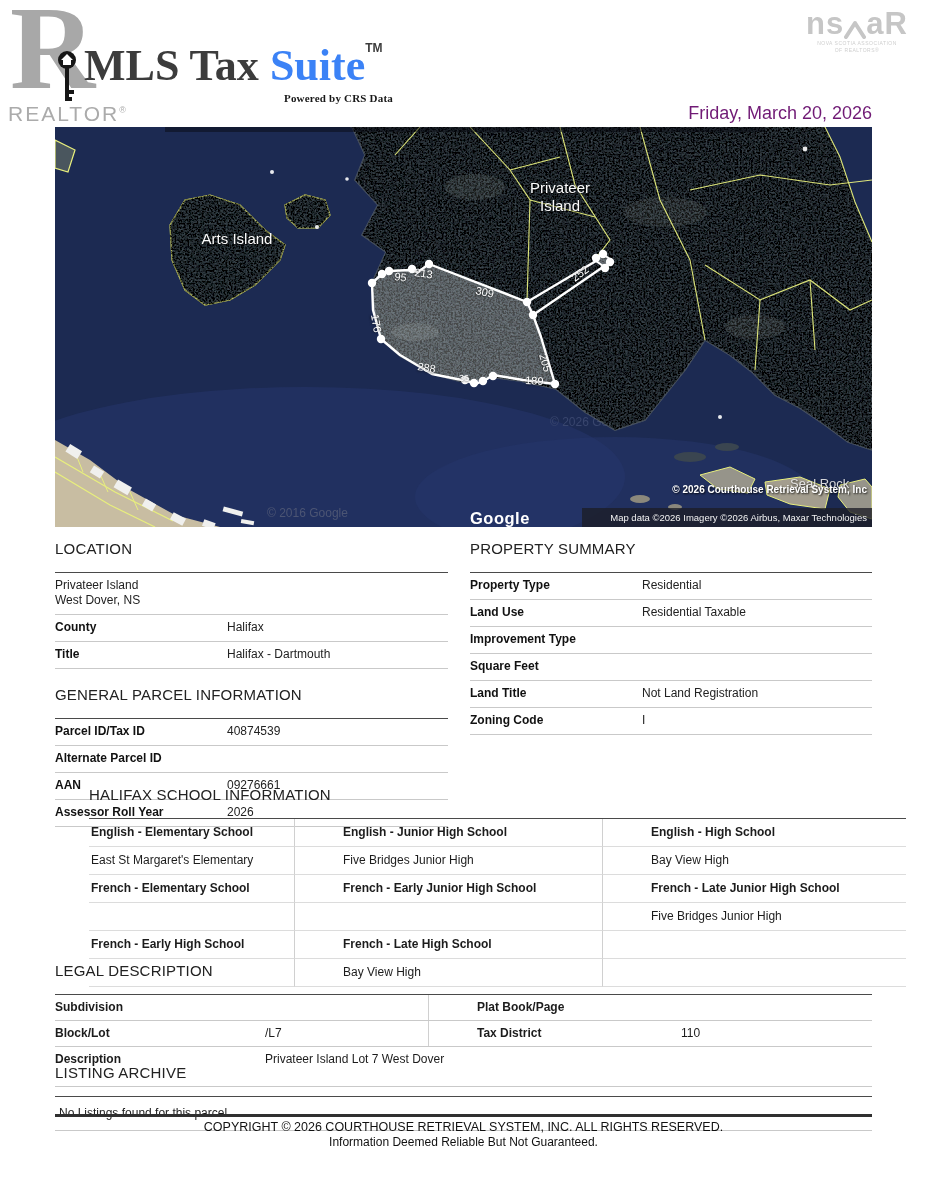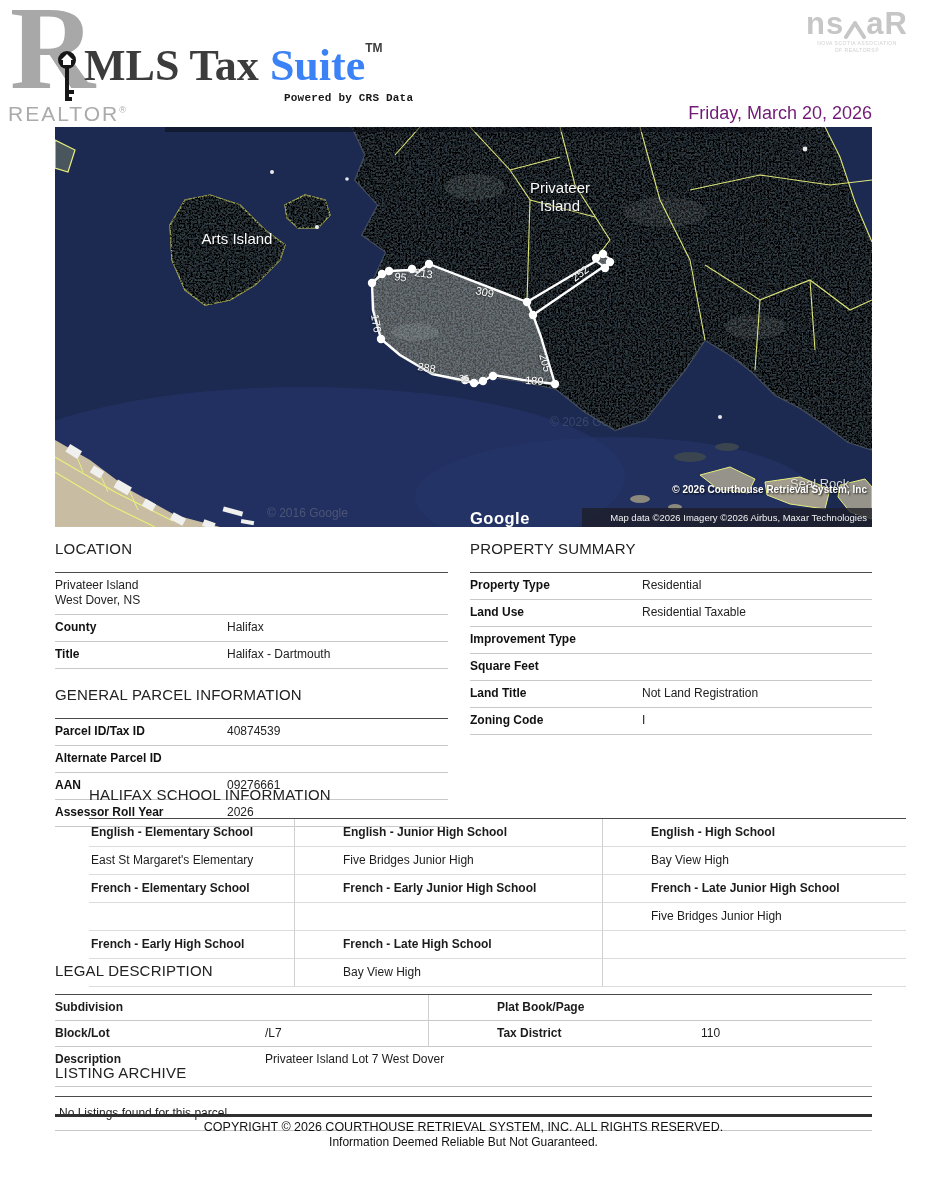--- a/index.html
+++ b/index.html
@@ -10,21 +10,21 @@
   .nar-r{position:absolute;left:2px;top:-14px;font-family:"Liberation Serif",serif;
          font-weight:bold;font-size:118px;color:#a8a8a8;line-height:1;}
   .nar-key{position:absolute;left:48px;top:46px;}
   .nar-word{position:absolute;left:0px;top:98px;font-size:21px;color:#ababab;
             letter-spacing:2px;white-space:nowrap;}
   .nar-word sup{font-size:9px;}
   .mls-logo{position:absolute;left:84px;top:40px;font-family:"Liberation Serif",serif;
             font-weight:bold;font-size:44px;white-space:nowrap;}
   .mls-dark{color:#3c3c3c;} .mls-gold{color:#3b82f6;}
   .mls-tm{font-size:12px;vertical-align:28px;color:#3c3c3c;font-family:"Liberation Sans",sans-serif;}
-  .mls-tagline{position:absolute;left:200px;top:52px;font-family:Liberation Mono, monospace;
+  .mls-tagline{position:absolute;left:200px;top:52px;font-family:Liberation Serif, serif;
                font-size:11px;font-weight:bold;color:#181818;letter-spacing:.2px;}
   .nsar{position:absolute;right:10px;top:8px;width:120px;text-align:center;color:#c6c6c6;}
   .nsar-main{display:flex;align-items:flex-end;justify-content:center;font-size:31px;
              font-weight:bold;line-height:1;letter-spacing:1px;}
   .nsar-caption{font-size:5px;color:#cfcfcf;letter-spacing:.5px;margin-top:1px;line-height:1.3;}
   .report-date{position:absolute;right:55px;top:103px;font-size:18px;color:#701a75;}
   
   .map-wrap{position:absolute;left:55px;top:127px;width:817px;height:400px;background:#1c2a52;}
   
   .col{position:absolute;}
@@ -37,21 +37,21 @@
   
   .schooltable{display:grid;grid-template-columns:205px 308px 304px;}
   .scell{font-size:12px;padding:6px 6px 7px 2px;border-bottom:1px solid #dcdcdc;min-height:13px;}
   .scell.c2,.scell.c3{border-left:1px solid #d0d0d0;padding-left:48px;}
   .scell.hd{font-weight:bold;}
   
   .legal-row{display:flex;font-size:12px;border-bottom:1px solid #c9c9c9;}
   .legal-left{flex:0 0 373px;display:flex;padding:5px 0 6px;}
   .legal-right{flex:1;display:flex;border-left:1px solid #d0d0d0;padding:5px 0 6px 48px;}
   .legal-left .lbl,.legal-right .lbl{font-weight:bold;}
-  .legal-left .lbl{flex:0 0 210px;} .legal-right .lbl{flex:0 0 204px;margin-left:20px;}
+  .legal-left .lbl{flex:0 0 210px;} .legal-right .lbl{flex:0 0 204px;}
   .legal-desc{display:flex;font-size:12px;border-bottom:1px solid #c9c9c9;padding:5px 0 20px;}
   .legal-desc .lbl{font-weight:bold;flex:0 0 210px;}
   
   .archive-msg{font-size:12px;padding:9px 4px 10px;border-bottom:1px solid #c9c9c9;}
   .heavy-rule{position:absolute;left:55px;top:1114px;width:817px;border-top:3px solid #303030;}
   .footer{position:absolute;left:55px;top:1120px;width:817px;text-align:center;color:#111;}
   .footer .f1{font-size:12.5px;}
   .footer .f2{font-size:12px;margin-top:1px;}
 </style>
 </head>

